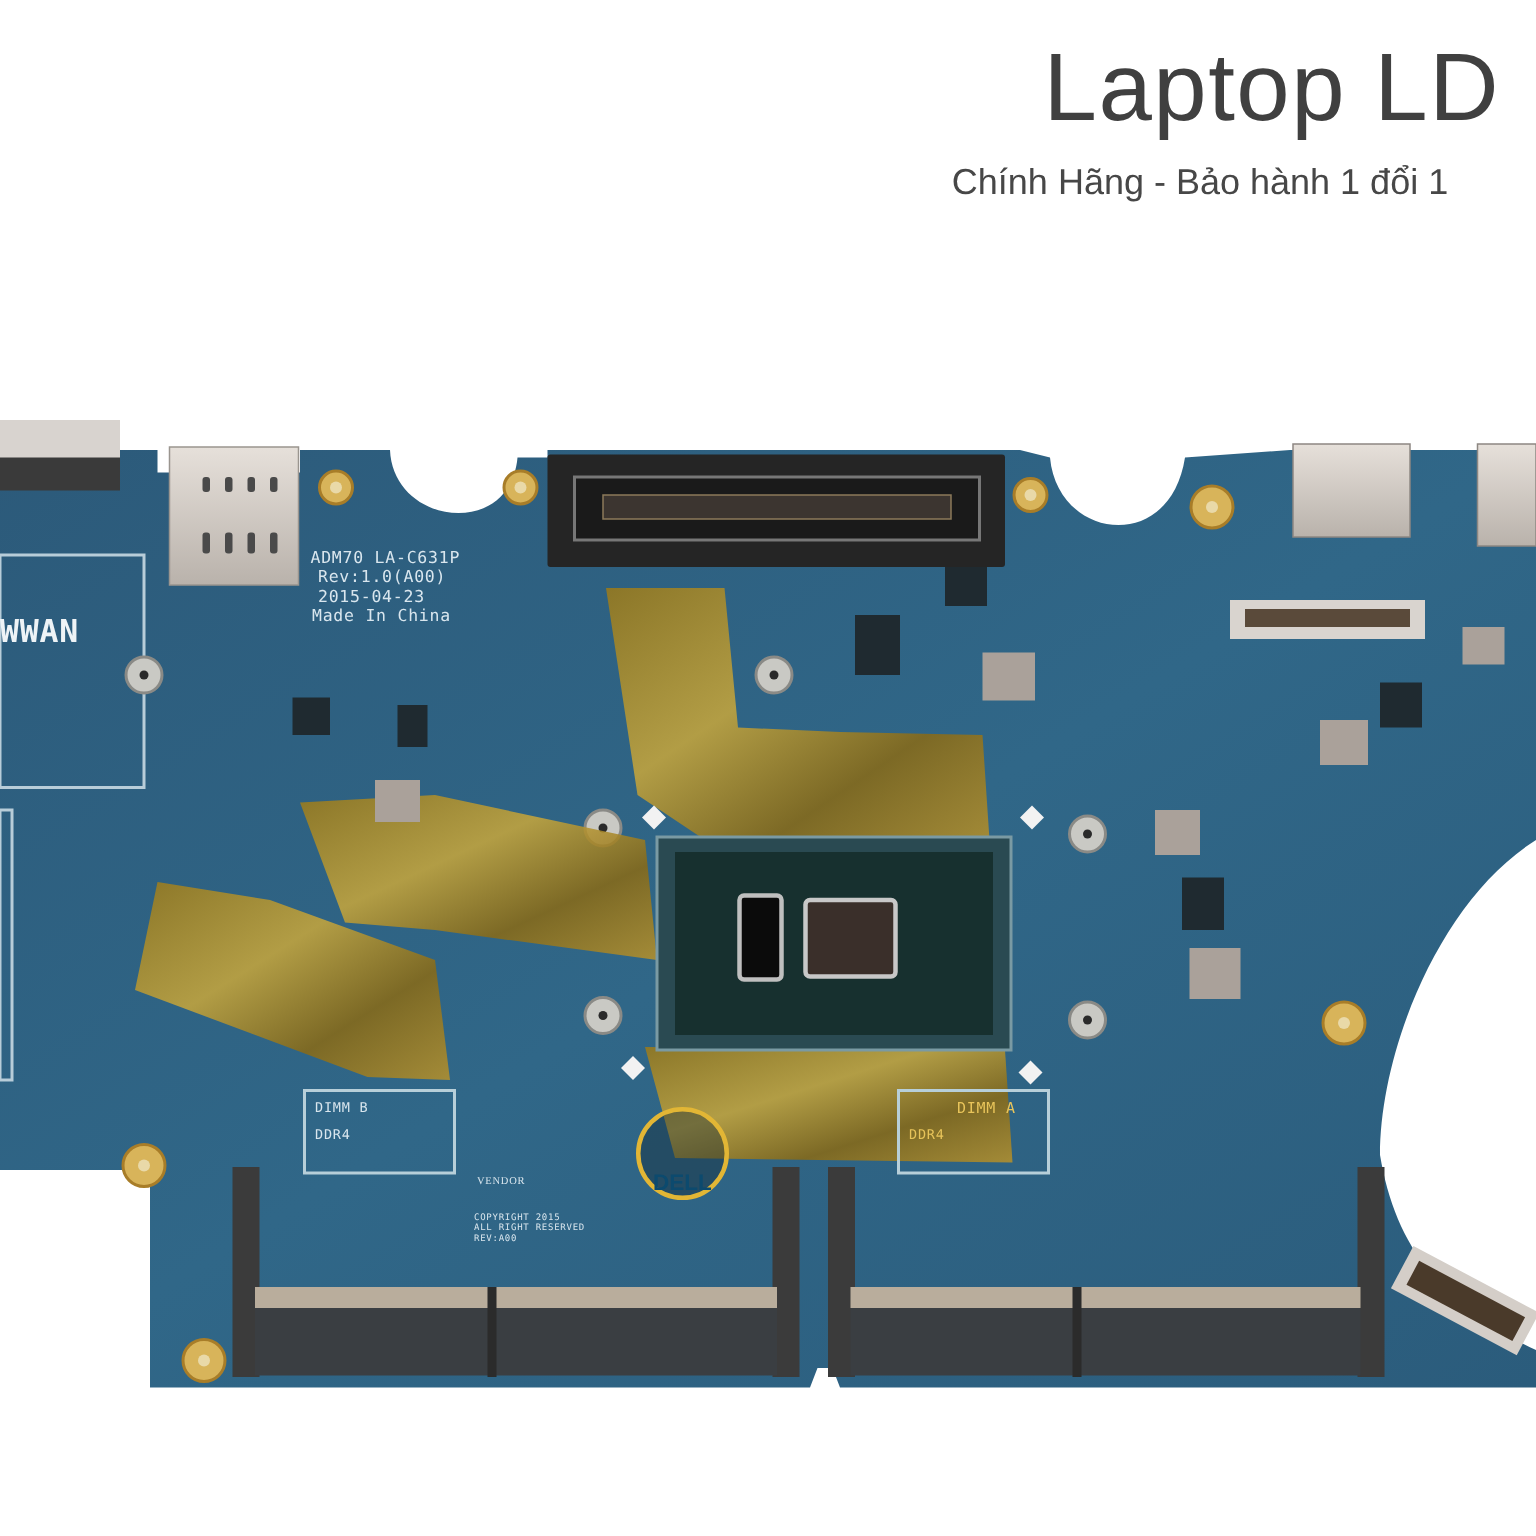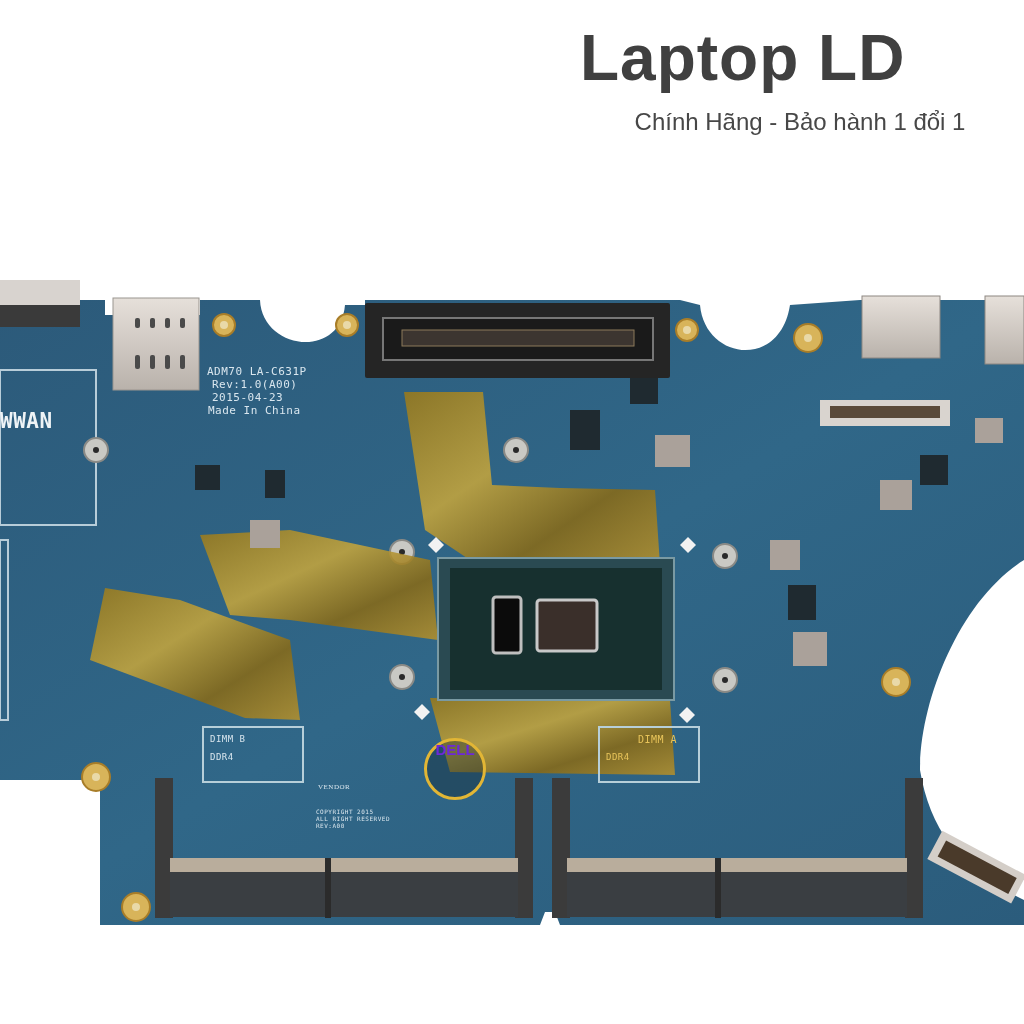--- a/index.html
+++ b/index.html
@@ -1,21 +1,21 @@
 <!DOCTYPE html>
 <html><head>
 <meta charset="utf-8">
 <style>
   html,body{margin:0;padding:0;background:#ffffff;}
   body{width:1024px;height:1024px;position:relative;overflow:hidden;font-family:"Liberation Sans",sans-serif;}
-  .brand-title{position:absolute;left:580px;top:22px;width:420px;text-align:left;font-weight:bold;font-size:64px;color:#404040;letter-spacing:1px;line-height:72px;}
+  .brand-title{position:absolute;left:580px;top:22px;width:420px;text-align:right;font-weight:normal;font-size:64px;color:#404040;letter-spacing:1px;line-height:72px;}
   .brand-sub{position:absolute;left:580px;top:106px;width:440px;text-align:center;font-weight:normal;font-size:24px;color:#474747;line-height:32px;}
   .board{position:absolute;left:0;top:0;width:1024px;height:1024px;}
   .silk{position:absolute;font-family:"DejaVu Sans Mono",monospace;color:#d9e6ee;font-size:11px;line-height:13px;letter-spacing:0.5px;}
-  .dell-logo{position:absolute;left:424px;top:738px;width:62px;height:62px;border-radius:50%;border:3px solid #e2b635;box-sizing:border-box;display:flex;align-items:flex-start;justify-content:center;color:#6d28d9;font-weight:bold;font-size:15px;background:rgba(20,40,50,0.4);}
+  .dell-logo{position:absolute;left:424px;top:738px;width:62px;height:62px;border-radius:50%;border:3px solid #e2b635;box-sizing:border-box;display:flex;align-items:flex-end;justify-content:center;color:#0c4a6e;font-weight:bold;font-size:15px;background:rgba(20,40,50,0.4);}
 </style>
 </head>
 <body>
 
 <svg class="board" viewBox="0 0 1024 1024" xmlns="http://www.w3.org/2000/svg">
   <defs>
     <linearGradient id="pcb" x1="0" y1="0" x2="1" y2="1">
       <stop offset="0" stop-color="#2c5a7a"></stop>
       <stop offset="0.5" stop-color="#306788"></stop>
       <stop offset="1" stop-color="#2b5c7c"></stop>

